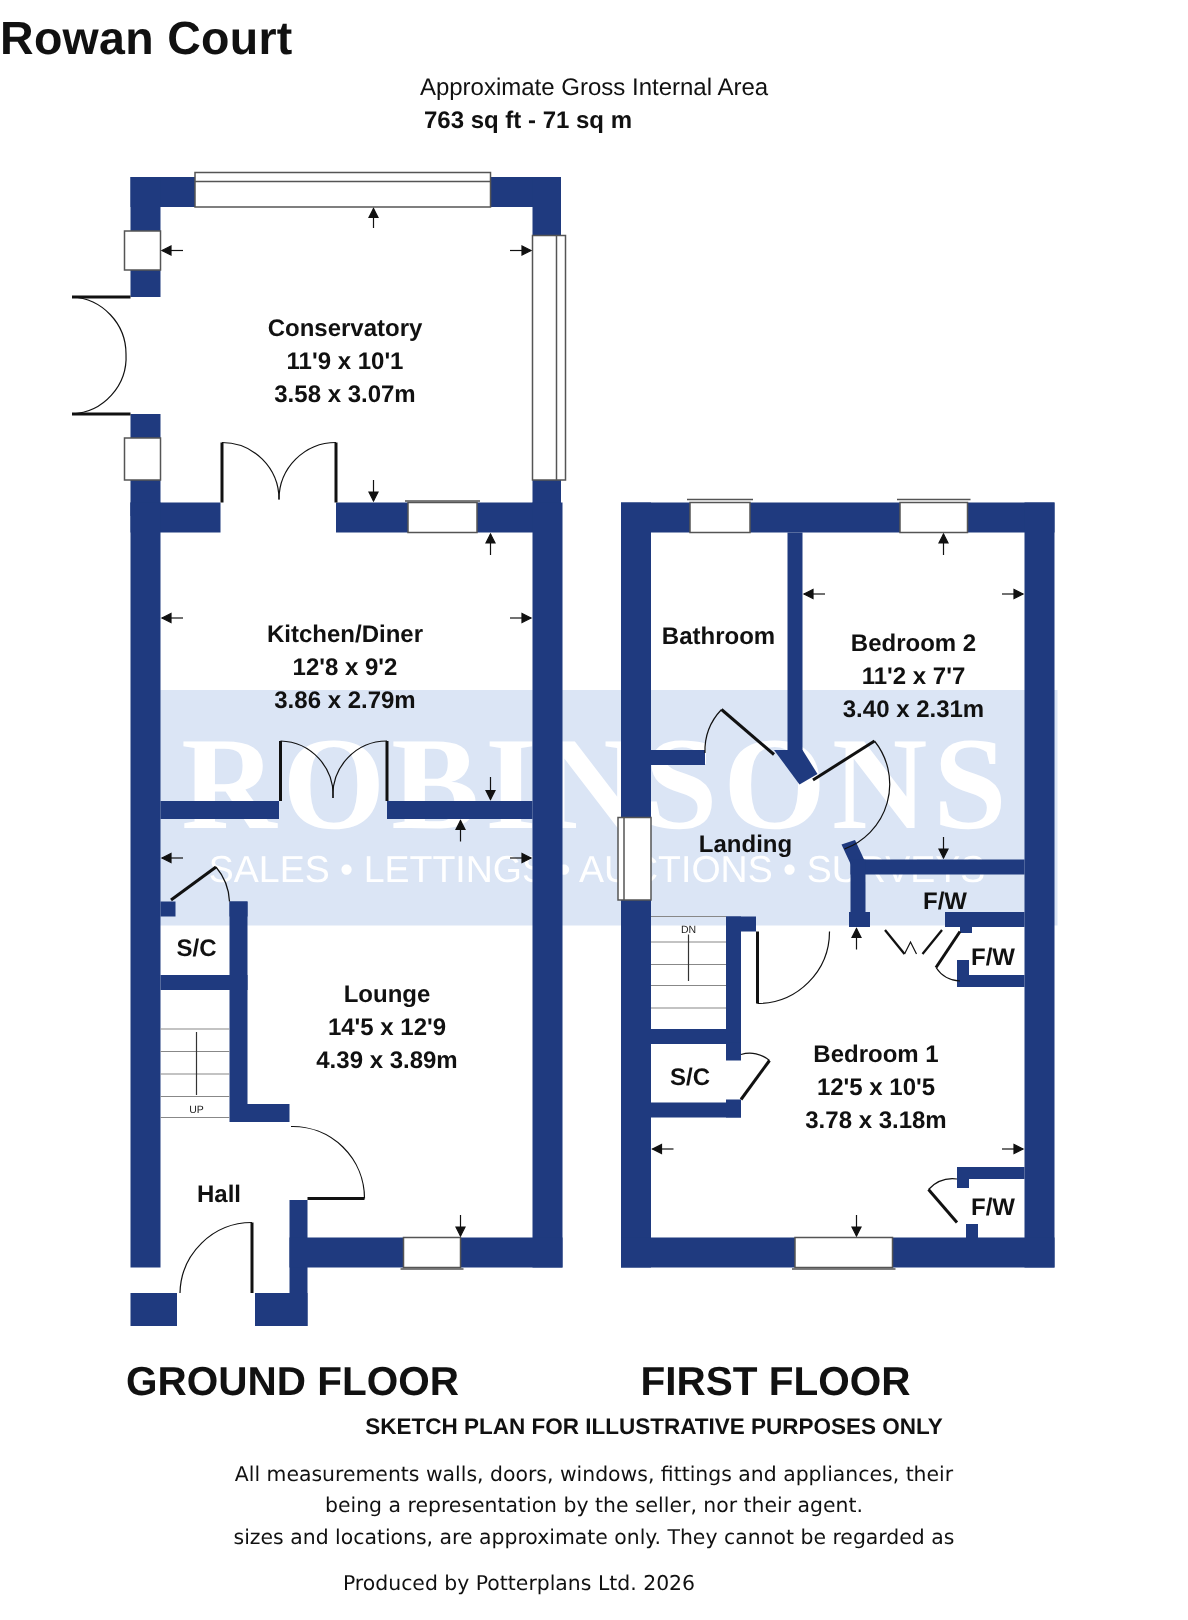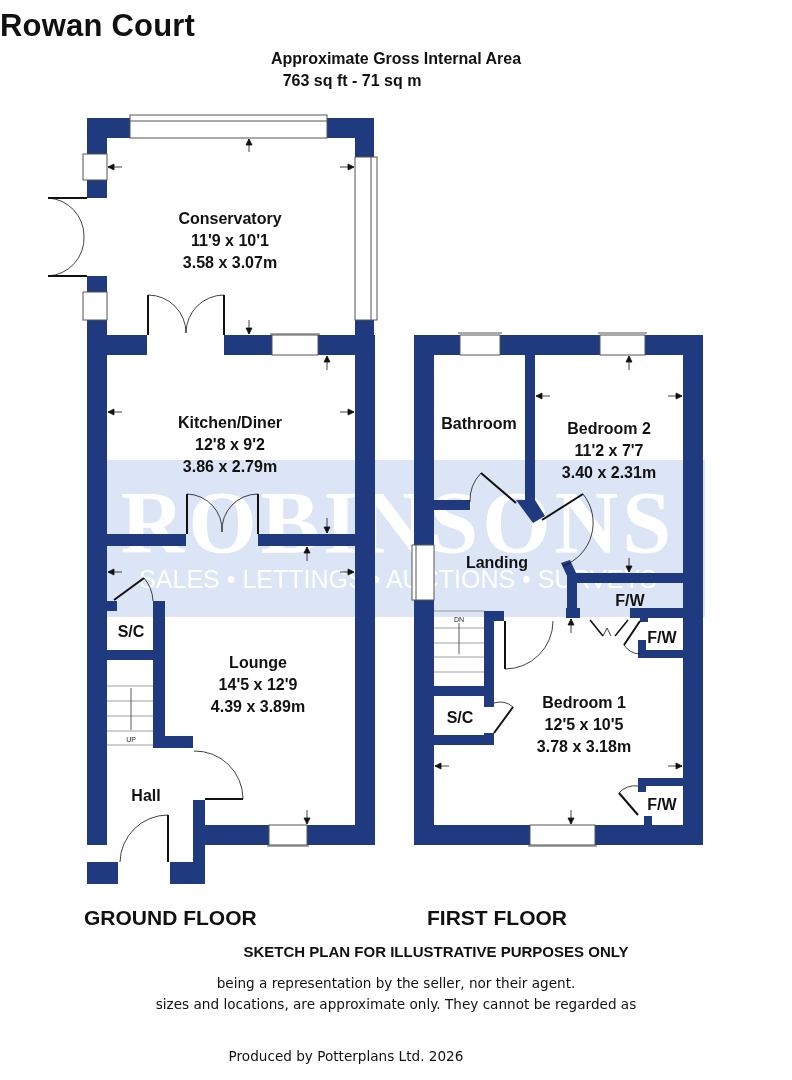--- a/index.html
+++ b/index.html
@@ -1,22 +1,22 @@
 <!DOCTYPE html>
 <html><head>
 <meta charset="utf-8">
 <style>
   html, body { margin:0; padding:0; background:#ffffff; }
   body { width:792px; height:1080px; position:relative; overflow:hidden; font-family:"Liberation Sans", sans-serif; color:#111; }
   .abs { position:absolute; }
   .title { left:0; width:792px; text-align:left; top:8px; font-size:31px; font-weight:bold; letter-spacing:0.2px; }
-  .subtitle { left:0; width:792px; text-align:center; top:50px; font-size:16px; font-weight:bold; }
+  .subtitle { left:0; width:792px; text-align:center; top:50px; font-size:16px; font-weight:normal; }
   .area { left:0; width:704px; text-align:center; top:72px; font-size:16px; font-weight:bold; }
   svg.plan { position:absolute; left:0; top:0; }
-  .floor-label { font-size:21px; font-weight:bold; top:906px; }
+  .floor-label { font-size:27px; font-weight:bold; top:906px; }
   .sketch { left:0; width:792px; text-align:center; top:943px; font-size:15px; font-weight:bold;padding-left:40px; }
   .disclaimer { left:0; width:792px; text-align:center; top:973px; font-size:14.5px; line-height:21px; font-family:"DejaVu Sans", sans-serif; font-size:13.6px; }
   .produced { left:0; width:692px; text-align:center; top:1048px; font-size:13.6px; font-family:"DejaVu Sans", sans-serif; }
   .room-label { text-anchor:middle; font-family:"Liberation Sans", sans-serif; font-weight:bold; font-size:16px; fill:#111; }
   .small-label { font-family:"Liberation Sans", sans-serif; font-size:7px; fill:#222; text-anchor:middle; }
 </style>
 </head>
 <body>
 
 <div class="abs title">Rowan Court</div>
@@ -274,17 +274,18 @@
   </g>
   <text x="662" y="810" class="room-label">F/W</text>
 </svg>
 
 <div class="abs floor-label" style="left:84px;">GROUND FLOOR</div>
 <div class="abs floor-label" style="left:414px;margin-left:13px;">FIRST FLOOR</div>
 
 <div class="abs sketch">SKETCH PLAN FOR ILLUSTRATIVE PURPOSES ONLY</div>
 
 <div class="abs disclaimer">
+  <div>All measurements walls, doors, windows, fittings and appliances, their</div>
   <div>being a representation by the seller, nor their agent.</div>
   <div>sizes and locations, are approximate only. They cannot be regarded as</div>
 </div>
 
 <div class="abs produced">Produced by Potterplans Ltd. 2026</div>
 
 </body></html>

